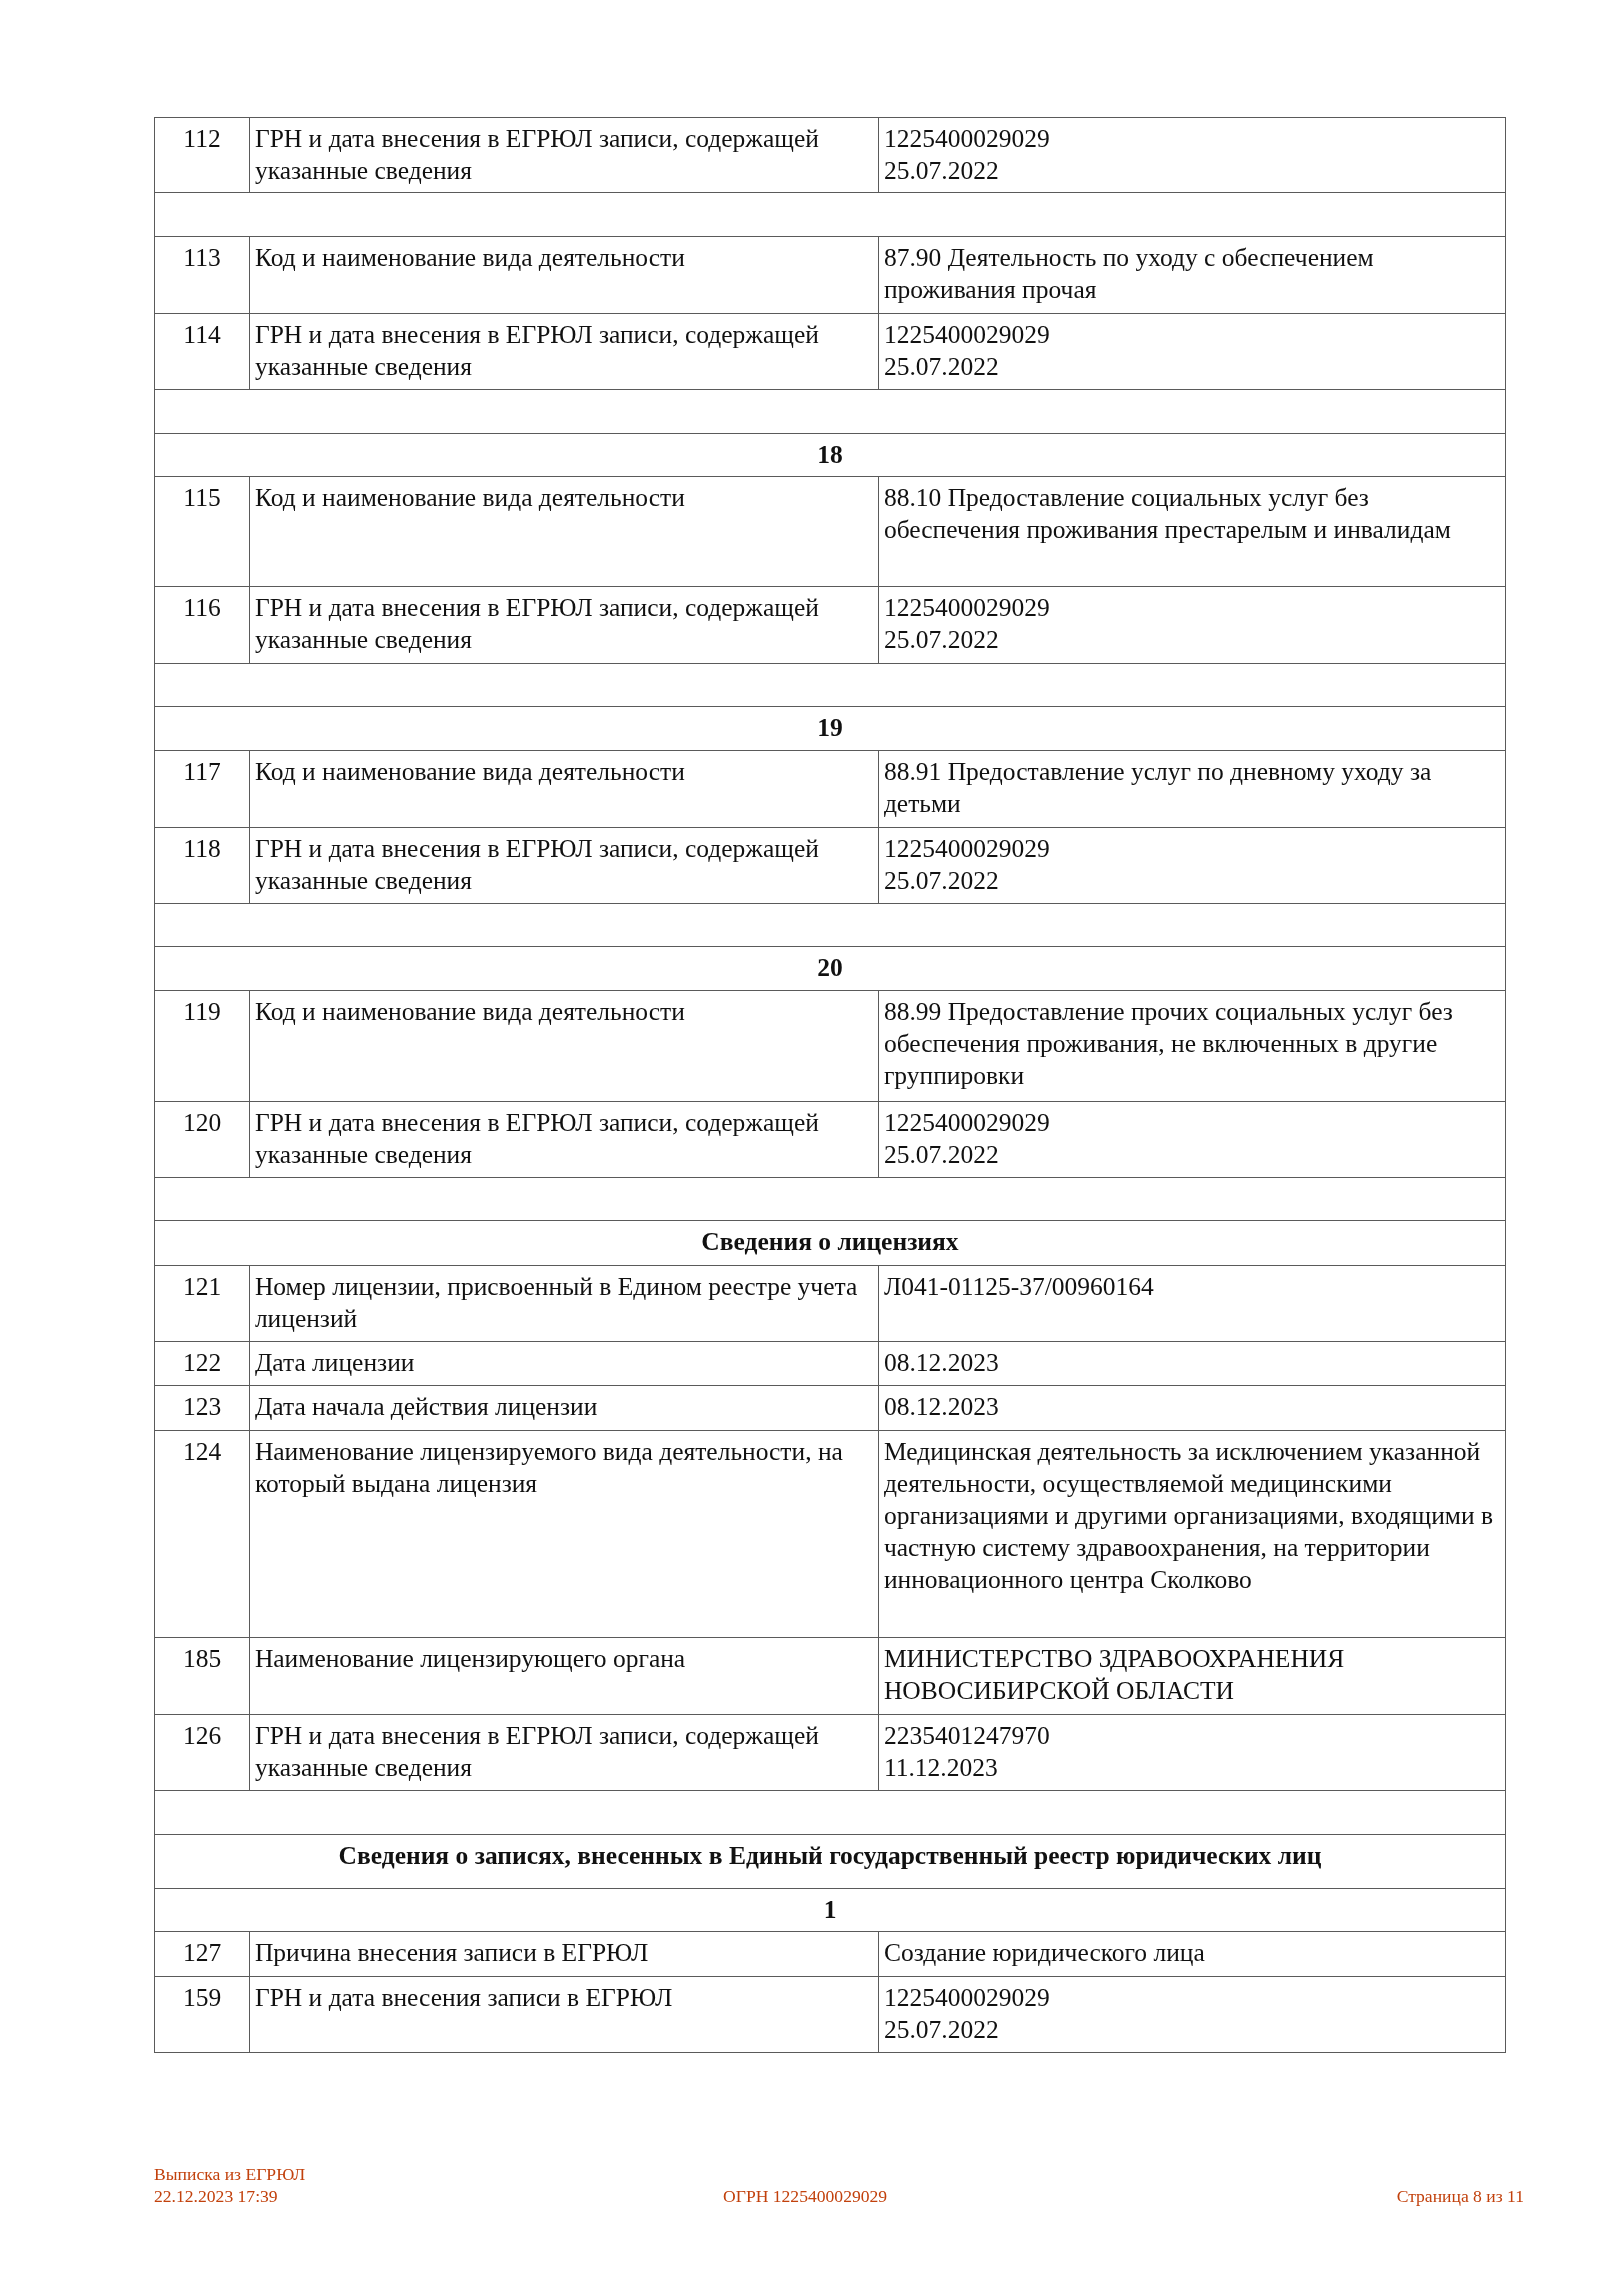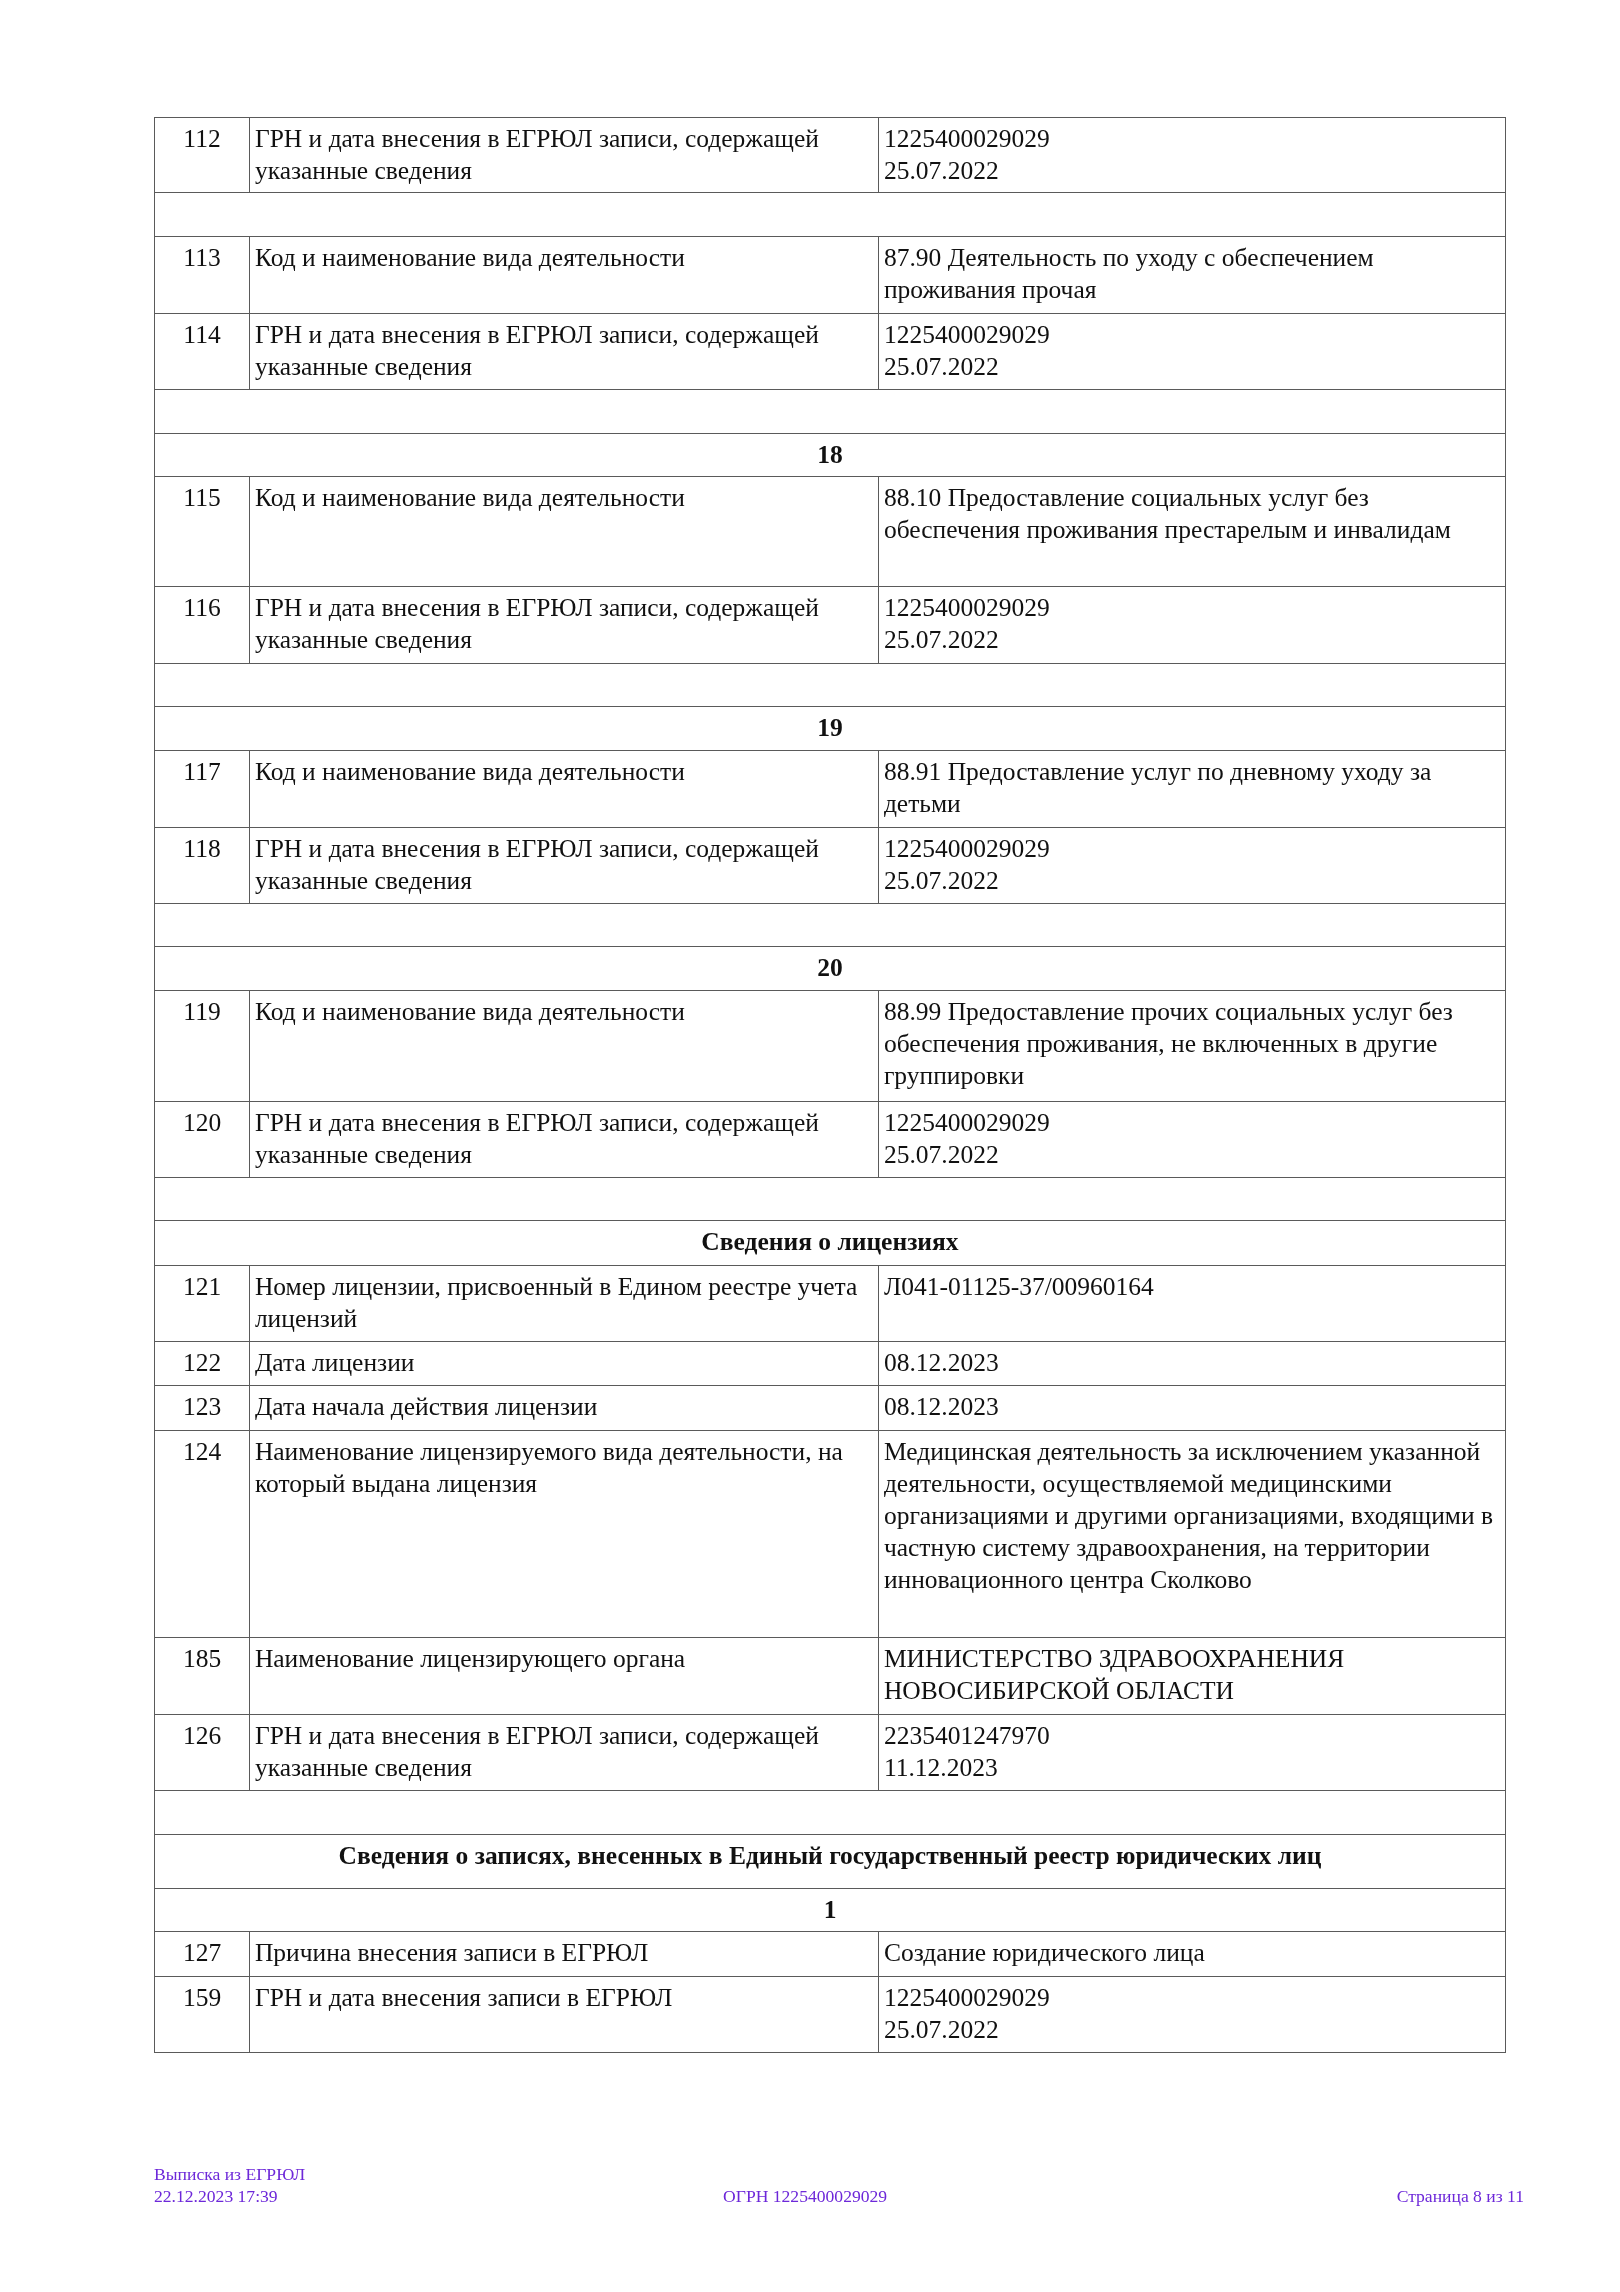--- a/index.html
+++ b/index.html
@@ -7,21 +7,21 @@
          font-family:"Liberation Serif", "DejaVu Serif", serif; color:#111; }
   .page { position:absolute; left:0; top:0; width:1620px; height:2293px; }
   table.egrul { position:absolute; left:154px; top:117px; width:1352px;
                 border-collapse:collapse; table-layout:fixed; }
   table.egrul td { border:1.5px solid #5a5a5a; font-size:25.5px; line-height:32px;
                    vertical-align:top; padding:4.9px 4.9px 0 4.9px; overflow:hidden; }
   td.num { text-align:center; padding-left:0; padding-right:0; }
   td.sec { text-align:center; font-weight:bold; padding-top:4.9px; }
   td.blank { padding:0; }
   .val { white-space:pre-line; }
-  .footer { position:absolute; top:2164px; font-size:17.6px; line-height:21.6px; color:#6d28d9; }
+  .footer { position:absolute; top:2164px; font-size:17.6px; line-height:21.6px; color:#c2410c; }
   .footer.left { left:154px; }
   .footer.center { left:723px; top:2186px; }
   .footer.right { right:96px; top:2186px; text-align:right; }
 </style>
 </head>
 <body>
 
 <div class="page">
   <table class="egrul">
     <colgroup>

